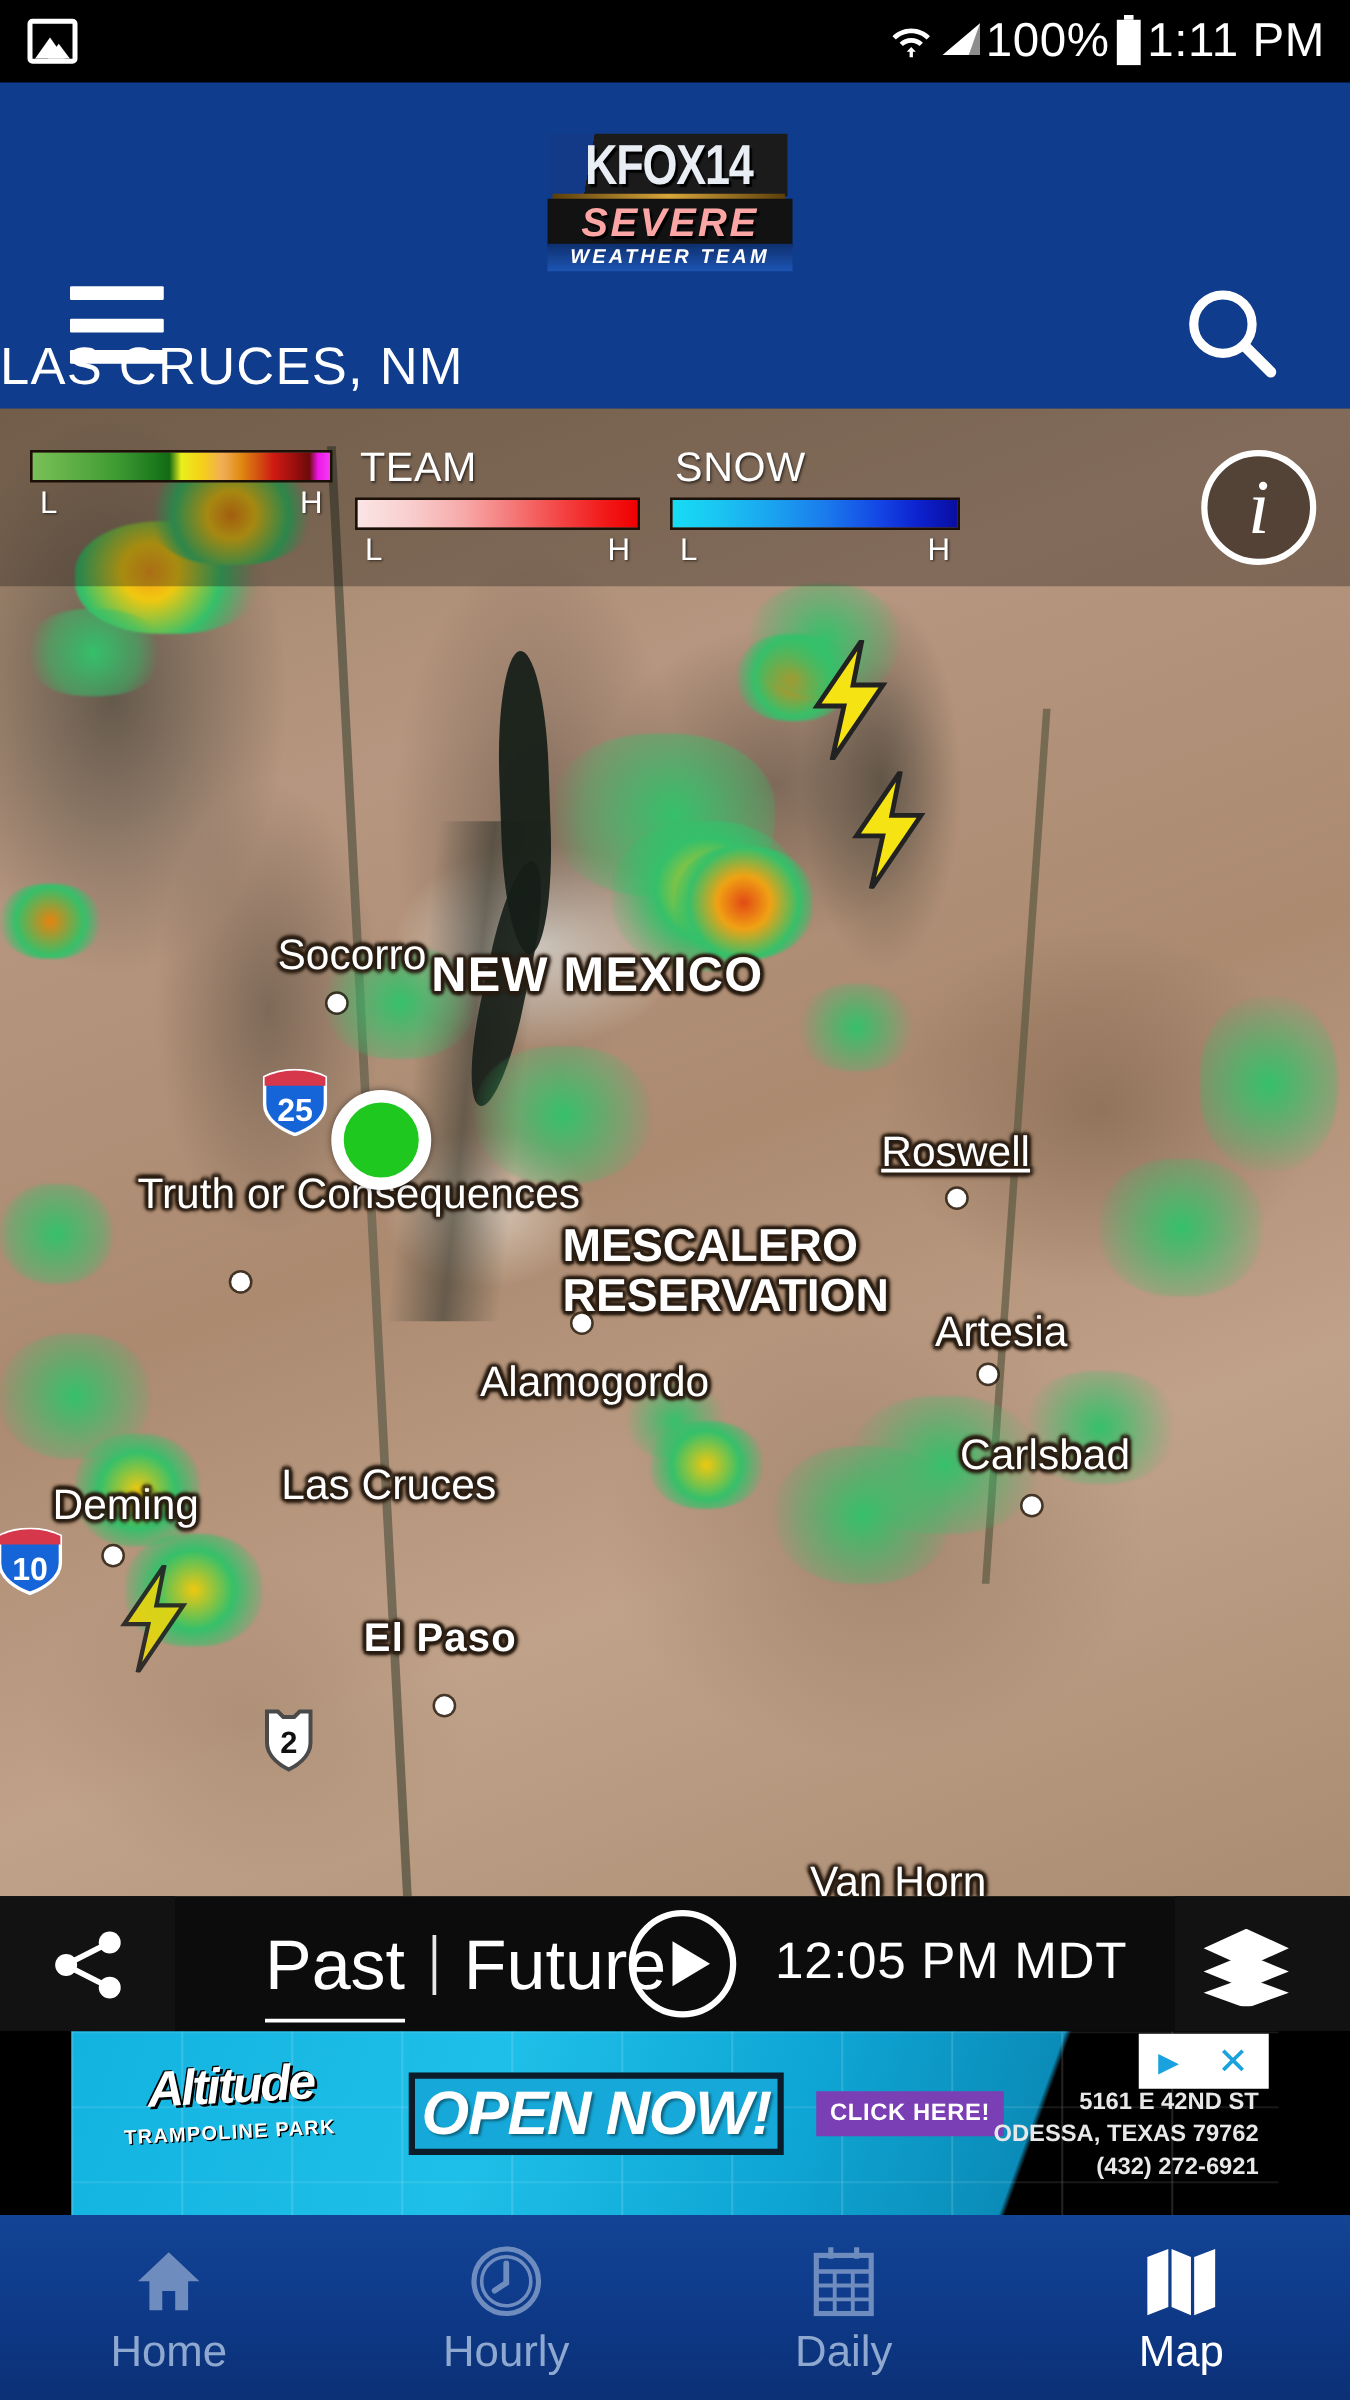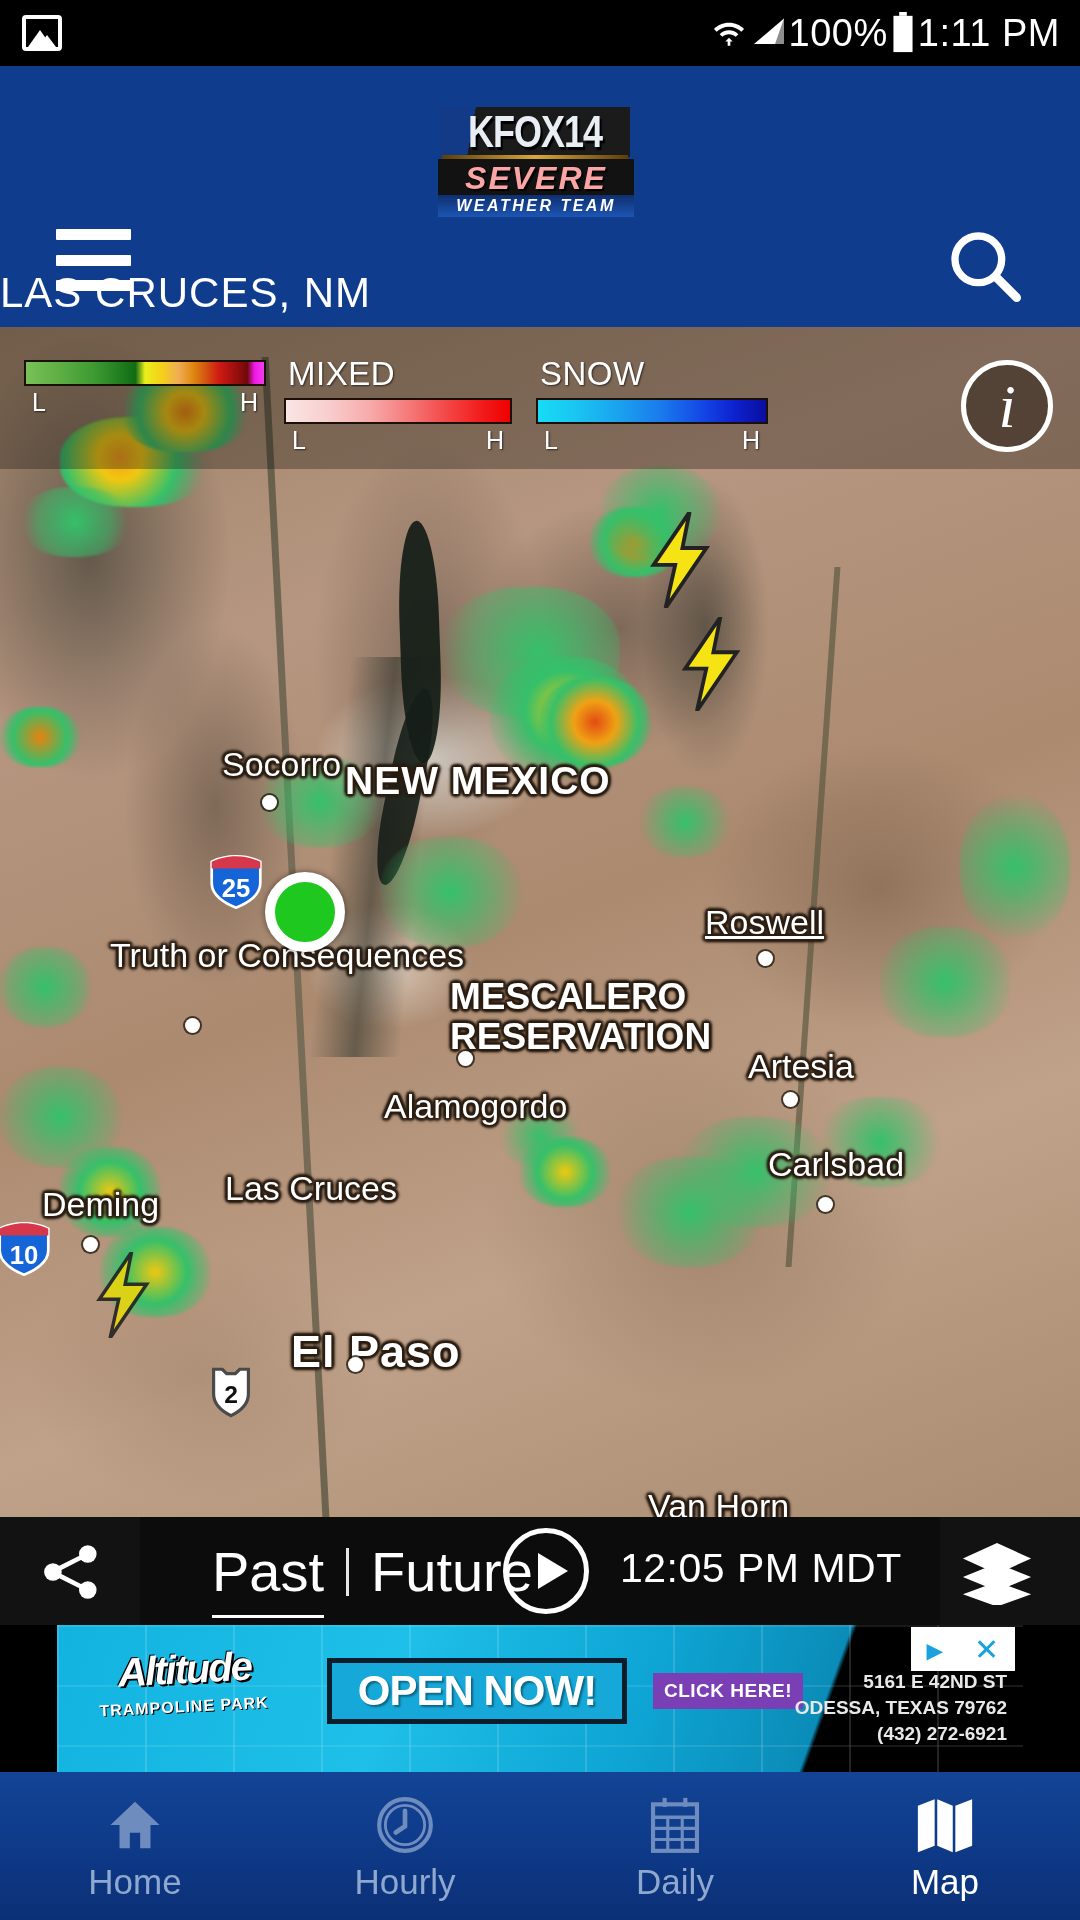--- a/index.html
+++ b/index.html
@@ -133,21 +133,21 @@
     background-image:linear-gradient(90deg,rgba(255,255,255,.5) 2px,transparent 2px),
       linear-gradient(180deg,rgba(255,255,255,.35) 2px,transparent 2px);
     background-size:88px 60px; }
   .ad-logo{ position:absolute; left:22px; top:22px; width:210px; text-align:center; }
   .ad-logo .m{ display:inline-block; font-weight:bold; font-style:italic; font-size:40px;
     color:#fff; letter-spacing:-2px; text-shadow:2px 2px 0 #000,-1px -1px 0 #000; transform:rotate(-3deg);}
   .ad-logo .s{ display:block; font-weight:bold; font-size:16px; color:#fff; letter-spacing:1px;
     text-shadow:1px 1px 0 #000; margin-top:6px; transform:rotate(-3deg);}
   .ad-open{ position:absolute; left:270px; top:33px; width:300px; height:66px;
     border:5px solid #0b1d2b; background:#16a8d8; display:flex;align-items:center;justify-content:center;}
-  .ad-open span{ font-weight:bold; font-size:42px; color:#fff;
+  .ad-open span{ font-weight:bold; font-style:italic; font-size:49px; color:#fff;
     letter-spacing:-1px; text-shadow:2px 2px 2px rgba(0,0,0,.4); }
   .ad-click{ position:absolute; left:596px; top:48px; width:150px; height:36px;
     background:#7b3fb5; display:flex;align-items:center;justify-content:center; }
   .ad-click span{ color:#fff; font-weight:bold; font-size:19px; letter-spacing:.5px; }
   .ad-addr{ position:absolute; right:16px; top:18px; width:300px; text-align:right;
     color:#e8e8e8; font-weight:bold; font-size:19px; line-height:26px; }
   .ad-badge{ position:absolute; right:8px; top:2px; width:104px; height:44px; background:#fff;
     display:flex; align-items:center; justify-content:space-around; }
   .ad-badge .pl{ color:#19a2dd; font-size:30px; font-weight:bold; }
   .ad-badge .cl{ color:#19a2dd; font-size:30px; }
@@ -285,21 +285,21 @@
 
     <div class="lbl" style="left:768px;top:818px;">Carlsbad</div>
     <div class="dot" style="left:818px;top:870px;"></div>
 
     <div class="lbl" style="left:42px;top:858px;">Deming</div>
     <div class="dot" style="left:83px;top:910px;"></div>
 
     <div class="lbl" style="left:225px;top:842px;">Las Cruces</div>
     <div class="here" style="left:265px;top:545px;"></div>
 
-    <div class="lbl big" style="left:291px;top:999px;font-size:45px;">El Paso</div>
+    <div class="lbl big" style="left:291px;top:965px;font-size:32px;">El Paso</div>
     <div class="dot" style="left:348px;top:1030px;"></div>
 
     <div class="lbl" style="left:648px;top:1160px;">Van Horn</div>
 
     <svg class="shield-i" style="left:208px;top:528px;" viewBox="0 0 40 40">
       <path d="M20 1C27 1 34 3 38 5v16c0 9-10 15-18 18C12 36 2 30 2 21V5C6 3 13 1 20 1z" fill="#1565d8" stroke="#fff" stroke-width="2"></path>
       <path d="M20 1C27 1 34 3 38 5v5H2V5C6 3 13 1 20 1z" fill="#d6374a"></path>
       <text x="20" y="31" font-family="Liberation Sans, sans-serif" font-size="19" font-weight="bold" fill="#fff" text-anchor="middle">25</text>
     </svg>
     <svg class="shield-i" style="left:-4px;top:895px;" viewBox="0 0 40 40">
@@ -314,21 +314,21 @@
 
     <div class="legend">
       <div class="lg" style="left:24px;width:242px;">
         <div class="bar" style="background:linear-gradient(90deg,#79c158 0%,#5eae44 14%,#3f9b33 28%,#1f7d1f 40%,#136b13 46%,#e9ef1c 50%,#f5d019 57%,#f0ad55 64%,#e08a12 70%,#d45a10 75%,#cf1b14 81%,#9c0f0d 88%,#6d0a0a 93%,#ef17e8 96%,#f23df0 100%);"></div>
         <div class="ends">
           <span>L</span>
           <span>H</span>
         </div>
       </div>
       <div class="lg" style="left:284px;width:228px;">
-        <div class="cap">MIXED</div>
+        <div class="cap">TEAM</div>
         <div class="bar" style="background:linear-gradient(90deg,#fbe5e5 0%,#f9cfcf 18%,#f7a9a9 38%,#f57676 56%,#f44040 74%,#f21a1a 88%,#ef0000 100%);"></div>
         <div class="ends">
           <span>L</span>
           <span>H</span>
         </div>
       </div>
       <div class="lg" style="left:536px;width:232px;">
         <div class="cap">SNOW</div>
         <div class="bar" style="background:linear-gradient(90deg,#17dcf5 0%,#1ac6f2 16%,#1aa5ef 34%,#1a7aec 54%,#1447e6 72%,#0d22cf 86%,#0a0ea0 100%);"></div>
         <div class="ends">

